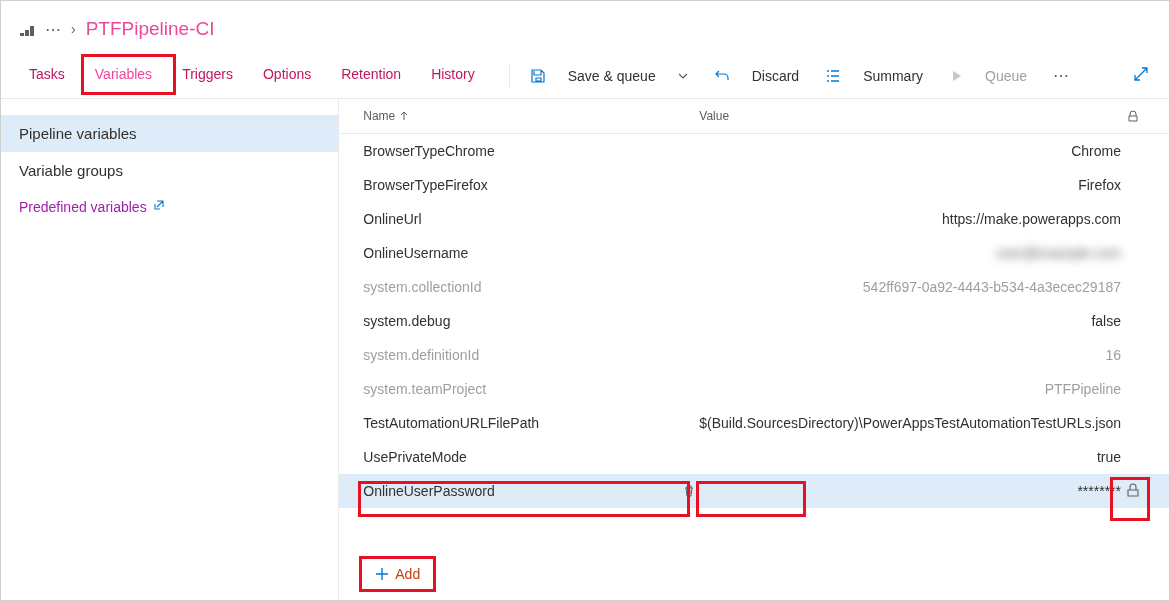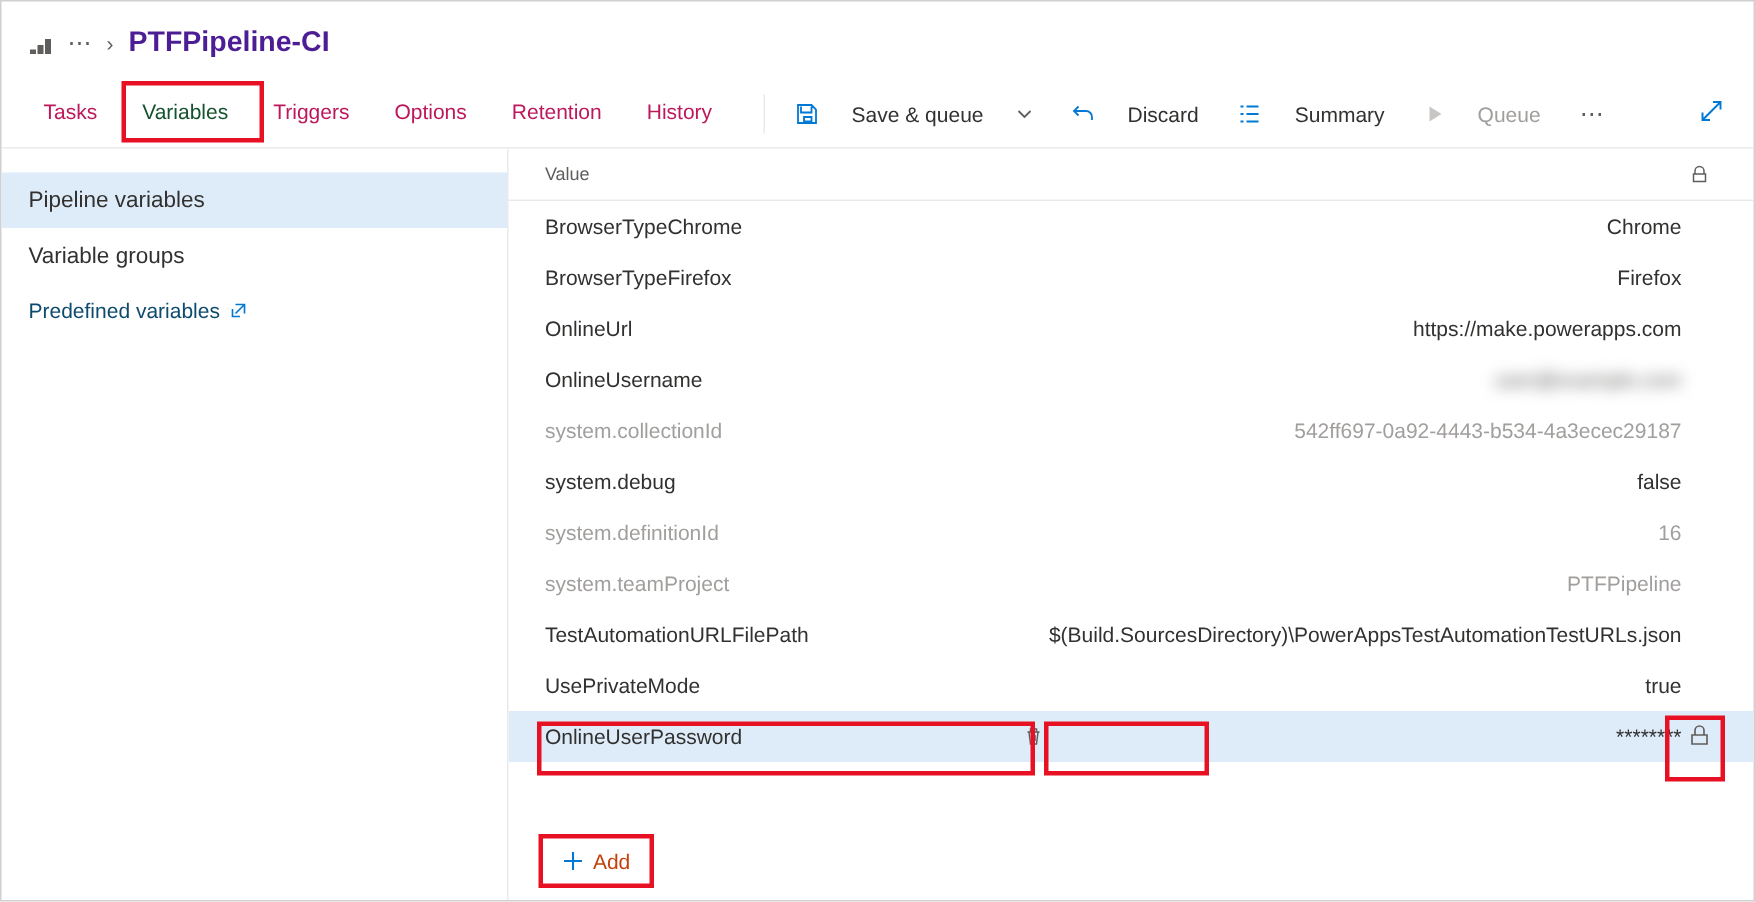--- a/index.html
+++ b/index.html
@@ -16,38 +16,38 @@
   .breadcrumb {
     display: flex;
     align-items: center;
     gap: 10px;
     padding: 12px 18px 8px 18px;
     height: 52px;
   }
   .breadcrumb .proj-icon svg { display:block; }
   .breadcrumb .dots { font-size: 16px; color:#605e5c; }
   .breadcrumb .chev { font-size: 14px; color: #605e5c; }
-  .breadcrumb .title { font-size: 19px; font-weight: 700; color:#4c1d95; }
+  .breadcrumb .title { font-size: 19px; font-weight: 400; color:#ec4899; }
 
   .toolbar {
     display: flex;
     align-items: center;
     padding: 0 18px;
     height: 46px;
     border-bottom: 1px solid #eaeaea;
   }
   .tab {
     padding: 8px 10px 12px 10px;
     margin-right: 10px;
     font-size: 14px;
     color: #be185d;
     cursor: pointer;
     position: relative;
   }
-  .tab.active { font-weight: 400; color:#14532d; }
+  .tab.active { font-weight: 400; color:#ec4899; }
   .tab.active::after {
     content:"";
     position:absolute; left:2px; right:2px; bottom:0;
     height:2px; background:#0078d4;
   }
   .tab-highlight {
     position:absolute;
     left:-4px; right:-4px; top:-4px; bottom:-1px;
     border:3px solid #e81123;
     pointer-events:none;
@@ -74,24 +74,24 @@
     padding: 10px 18px;
     font-size: 15px;
     color:#323130;
     cursor:pointer;
   }
   .side-item.selected {
     background:#deecf9;
   }
   .side-link {
     padding: 10px 18px;
-    color:#0c4a6e;
+    color:#a21caf;
     font-size:14px;
     cursor:pointer;
-    display:flex; align-items:center; gap:6px;
+    display:flex; gap:6px;
   }
 
   .main { flex:1; display:flex; flex-direction:column; }
   .grid-header {
     display:flex;
     padding: 10px 24px 10px 24px;
     border-bottom: 1px solid #eaeaea;
     font-size: 12px;
     color:#605e5c;
     align-items:center;
@@ -210,20 +210,26 @@
     <div class="side-link">
       <span>Predefined variables</span>
       <svg width="12" height="12" viewBox="0 0 12 12">
           <path d="M4 2h6v6M10 2L4 8M2 5v5h5" fill="none" stroke="#0078d4" stroke-width="1.1"></path>
         </svg>
     </div>
   </div>
 
   <div class="main">
     <div class="grid-header">
+      <div class="col-name">
+        <span>Name</span>
+        <svg width="10" height="10" viewBox="0 0 10 10">
+            <path d="M5 1v8M2 4l3-3 3 3" fill="none" stroke="#605e5c" stroke-width="1"></path>
+          </svg>
+      </div>
       <div class="col-value">Value</div>
       <div class="col-lock">
         <svg width="12" height="12" viewBox="0 0 12 12">
             <path d="M3 6V4a3 3 0 0 1 6 0v2m-7 0h8v5H2V6z" fill="none" stroke="#605e5c" stroke-width="1"></path>
           </svg>
       </div>
     </div>
 
     <div class="grid-body" style="position:relative">
 

